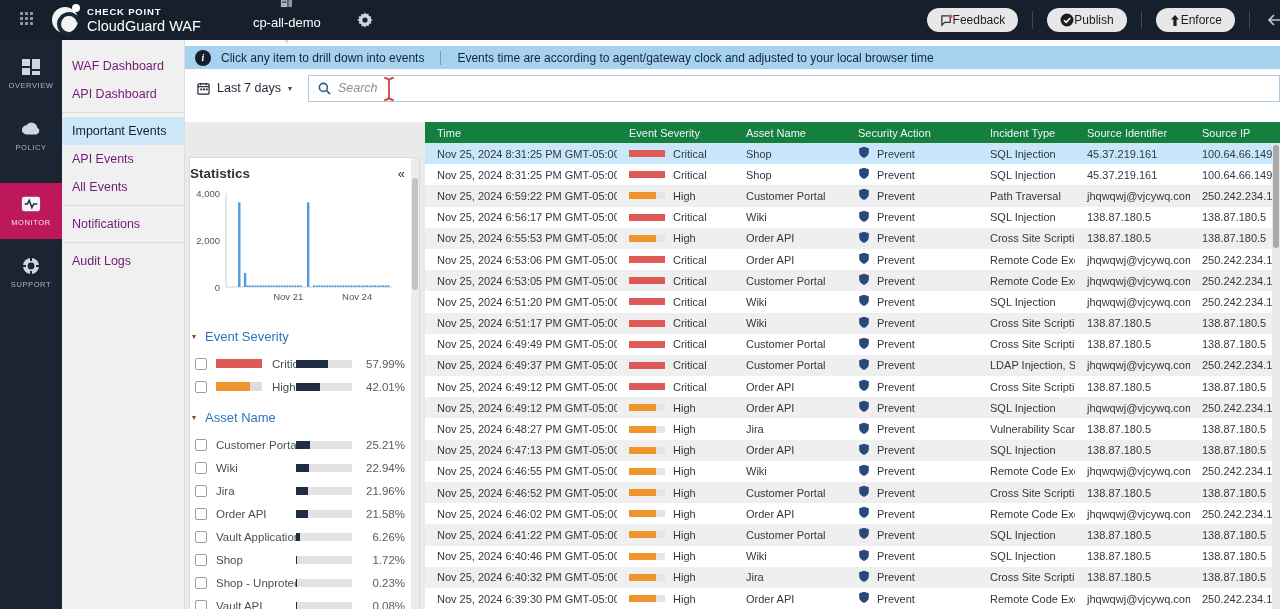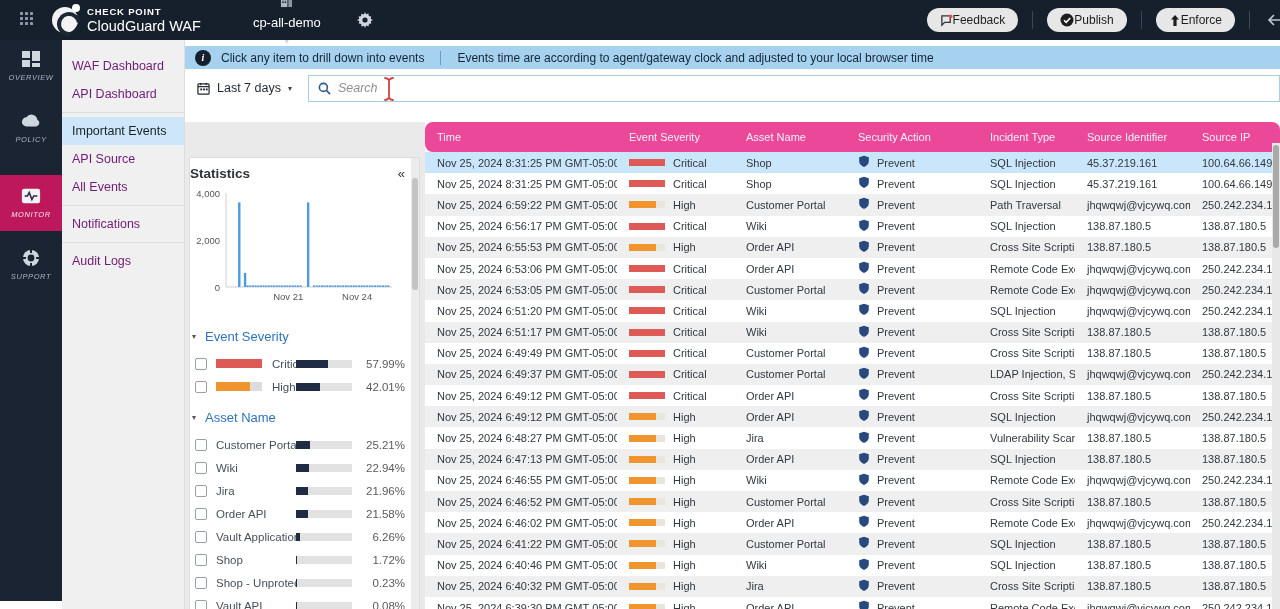--- a/index.html
+++ b/index.html
@@ -25,21 +25,21 @@
   .caret { font-size:8px; color:#cfd6de; }
   .gear { margin-left:36px; width:16px; height:16px; }
   .topbar-right { margin-left:auto; display:flex; align-items:center; gap:14px; padding-right:0; }
   .pill { height:24px; border-radius:12px; background:#e7e7e7; color:#1d1d1d; border:none;
     font-size:12px; display:flex; align-items:center; gap:0; padding:0 13px;
     font-family:"Liberation Sans",sans-serif; cursor:pointer; }
   .tb-div { width:1px; height:18px; background:#3c4757; }
   .edge-arrow { width:22px; height:16px; margin-right:-6px; opacity:0.9; }
 
   
-  .rail { position:absolute; left:0; top:32px; width:62px; height:569px; background:#1a2432; z-index:20;font-style:italic; }
+  .rail { position:absolute; left:0; top:40px; width:62px; height:569px; background:#1a2432; z-index:20; }
   .rail-item { height:56px; display:flex; flex-direction:column; align-items:center;
     justify-content:center; gap:5px; cursor:pointer; margin-top:6px; }
   .rail-item .rlabel { font-size:7.5px; letter-spacing:0.6px; color:#aab4bf; }
   .rail-item.active { background:#be185d; margin-top:19px; }
   .ricon { width:20px; height:18px; }
 
   
   .sidebar { position:absolute; left:62px; top:40px; width:123px; height:569px;
     background:#f0f0f0; border-right:1px solid #dddddd; padding-top:8px; z-index:20; }
   .sb-group { border-bottom:1px solid #dcdcdc; padding:4px 0; }
@@ -85,21 +85,21 @@
   .fbar { width:56px; height:8px; background:#e2e2e2; margin-right:9px; flex:0 0 auto; }
   .fbar i { display:block; height:100%; background:#1f2c43; }
   .fpct { width:44px; text-align:right; color:#5a5a5a; flex:0 0 auto; }
   .stats-scroll { position:absolute; right:0; top:0; bottom:0; width:8px; background:#ececec; }
   .stats-thumb { position:absolute; left:1px; width:6px; top:20px; height:112px; background:#c4c4c4;
     border-radius:3px; }
 
   
   .table-wrap { flex:1; height:100%; position:relative; background:#fff; }
   .tgrid { display:grid; grid-template-columns:192px 117px 112px 132px 97px 115px 1fr; }
-  .thead { height:30px; background:#ec4899; color:#eef3f9; font-size:11px; align-items:center;border-radius:8px; }
+  .thead { height:21px; background:#15803d; color:#eef3f9; font-size:11px; align-items:center; }
   .thead div { padding-left:12px; white-space:nowrap; overflow:hidden; cursor:pointer; }
   .trow { height:21.2px; font-size:11px; color:#303840; align-items:center; cursor:pointer; }
   .trow > div { padding-left:12px; white-space:nowrap; overflow:hidden; }
   .trow.odd { background:#efefef; }
   .trow.sel { background:#c9e6fa; }
   .sevcell { display:flex; align-items:center; gap:8px; }
   .sevbar { width:36px; height:7px; background:#e8e4de; flex:0 0 auto; }
   .sevbar i { display:block; height:100%; }
   .actcell { display:flex; align-items:center; gap:7px; }
   .table-scroll { position:absolute; right:0; top:21px; bottom:0; width:8px; background:#e8e8e8; }
@@ -209,21 +209,21 @@
   </div>
 </div>
 
 <div class="sidebar">
   <div class="sb-group">
     <div class="sb-item">WAF Dashboard</div>
     <div class="sb-item">API Dashboard</div>
   </div>
   <div class="sb-group">
     <div class="sb-item active">Important Events</div>
-    <div class="sb-item">API Source</div>
+    <div class="sb-item">API Events</div>
     <div class="sb-item">All Events</div>
   </div>
   <div class="sb-group">
     <div class="sb-item">Notifications</div>
   </div>
   <div class="sb-group nb">
     <div class="sb-item">Audit Logs</div>
   </div>
 </div>
 

